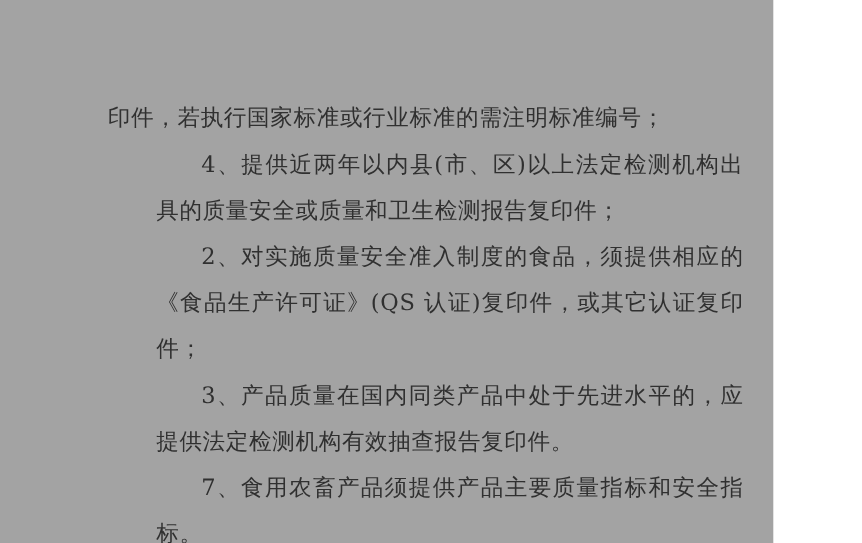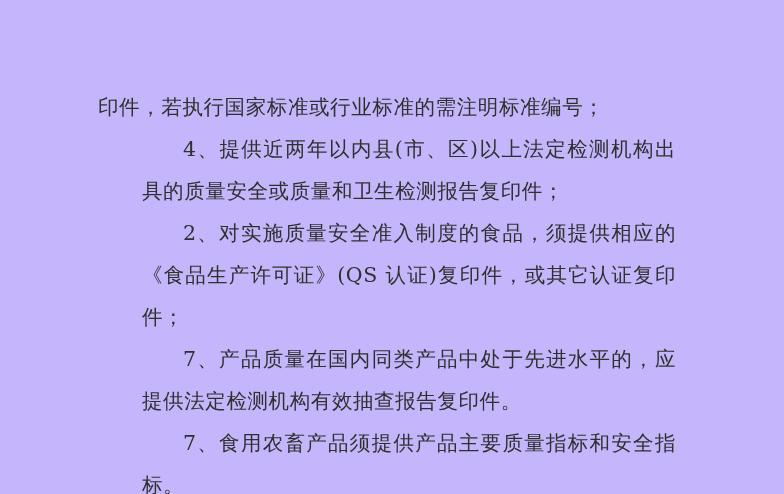--- a/index.html
+++ b/index.html
@@ -8,23 +8,23 @@
   }
   body {
     width: 784px;
     height: 494px;
     background: #ffffff;
     font-family: "DejaVu Serif", serif;
     overflow: hidden;
   }
   .page {
     position: relative;
-    width: 784px;
+    width: 703px;
     height: 494px;
-    background: #c4b5fd;
+    background: #a3a3a3;
     box-sizing: border-box;
   }
   .doc-body {
     position: absolute;
     left: 98px;
     top: 86px;
     width: 578px;
   }
   .para {
     font-size: 20.5px;
@@ -54,19 +54,19 @@
 
 <div class="page">
   <div class="doc-body">
 
     <p class="para cont">印件，若执行国家标准或行业标准的需注明标准编号；</p>
 
     <p class="para indent">4、提供近两年以内县(市、区)以上法定检测机构出具的质量安全或质量和卫生检测报告复印件；</p>
 
     <p class="para indent">2、对实施质量安全准入制度的食品，须提供相应的《食品生产许可证》(QS 认证)复印件，或其它认证复印件；</p>
 
-    <p class="para indent">7、产品质量在国内同类产品中处于先进水平的，应提供法定检测机构有效抽查报告复印件。</p>
+    <p class="para indent">3、产品质量在国内同类产品中处于先进水平的，应提供法定检测机构有效抽查报告复印件。</p>
 
     <p class="para indent">7、食用农畜产品须提供产品主要质量指标和安全指标。</p>
 
 
   </div>
 </div>
 
 </body></html>

